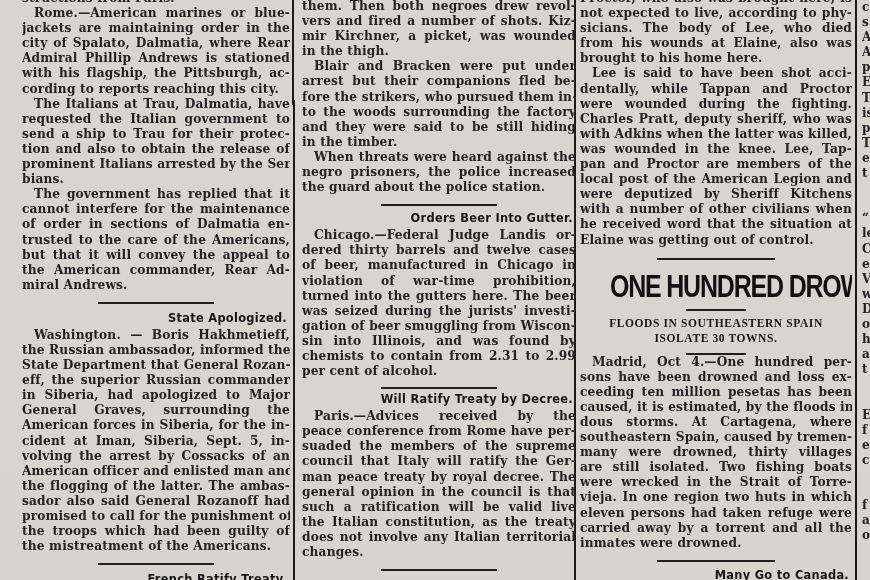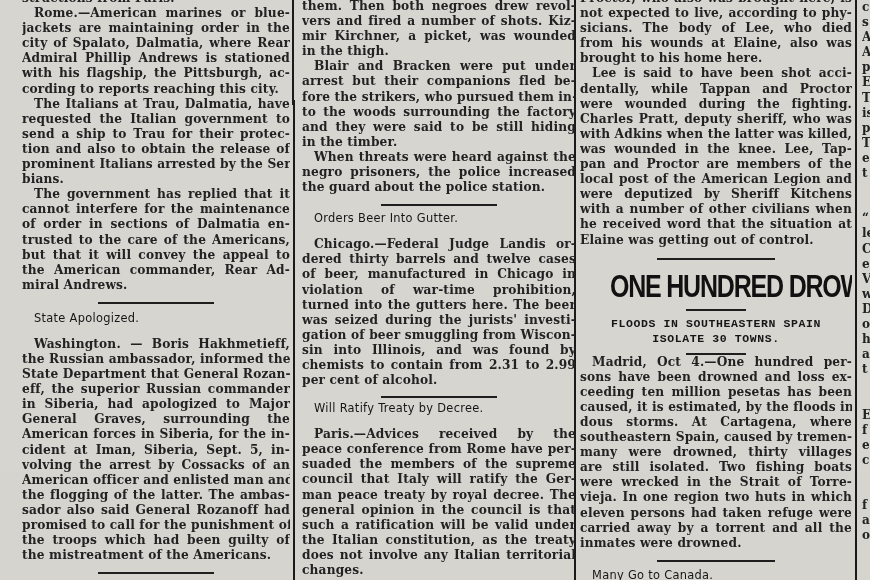--- a/index.html
+++ b/index.html
@@ -27,34 +27,34 @@
   .p {
     font-size: 12.2px; line-height: 15.1px; font-weight: bold;
     text-align: justify; margin: 0; letter-spacing: 0.15px;
     color: #222;
   }
   .line { display: block; white-space: nowrap; text-align-last: justify; text-align: justify; }
   .line.last { text-align-last: left; }
   .indent { padding-left: 12px; }
   .head {
     font-family: "DejaVu Sans", "Liberation Sans", sans-serif;
-    font-weight: normal; font-size: 11.4px; text-align: left;
-    margin: 12px; letter-spacing: 0.3px; color: #161616;
+    font-weight: bold; font-size: 11.4px; text-align: right;
+    margin: 3px; letter-spacing: 0.3px; color: #161616;
   }
   .rule {
     height: 2px; background: #1e1e1e; margin: 0 auto;
   }
   .big-head {
     font-family: "Liberation Sans", "DejaVu Sans", sans-serif;
     font-weight: bold; font-size: 32px; text-align: center;
     letter-spacing: -1.5px; transform: scaleX(0.78); transform-origin: center;
     white-space: nowrap; margin: 0; color: #111; line-height: 34px;
   }
   .sub-head {
-    font-family: Liberation Mono, monospace;
+    font-family: Liberation Serif, serif;
     font-weight: bold; font-size: 11.5px; text-align: center;
     letter-spacing: 0.6px; margin: 0; line-height: 15px; color: #161616;
   }
   .sliver { font-size: 12px; line-height: 15.1px; font-weight: bold; white-space: nowrap; color: #222; }
 </style>
 </head>
 <body>
 
 <div class="page">
 
@@ -143,21 +143,21 @@
     </div>
     <div class="rule" style="width:116px; margin-top:8px;"></div>
     <div class="head" style="margin-top:3px;">Will Ratify Treaty by Decree.</div>
     <div class="p" style="margin-top:1px;">
       <span class="line indent">Paris.—Advices received by the</span>
       <span class="line">peace conference from Rome have per-</span>
       <span class="line">suaded the members of the supreme</span>
       <span class="line">council that Italy will ratify the Ger-</span>
       <span class="line">man peace treaty by royal decree. The</span>
       <span class="line">general opinion in the council is that</span>
-      <span class="line">such a ratification will be valid under</span>
+      <span class="line">such a ratification will be valid live</span>
       <span class="line">the Italian constitution, as the treaty</span>
       <span class="line">does not involve any Italian territorial</span>
       <span class="line last">changes.</span>
     </div>
     <div class="rule" style="width:116px; margin-top:9px;"></div>
     <div class="head" style="margin-top:8px;">Rumanians Oppose Treaty.</div>
   </div>
 
   <div class="col col3">
     <div class="p" style="margin-top:-9px;">

